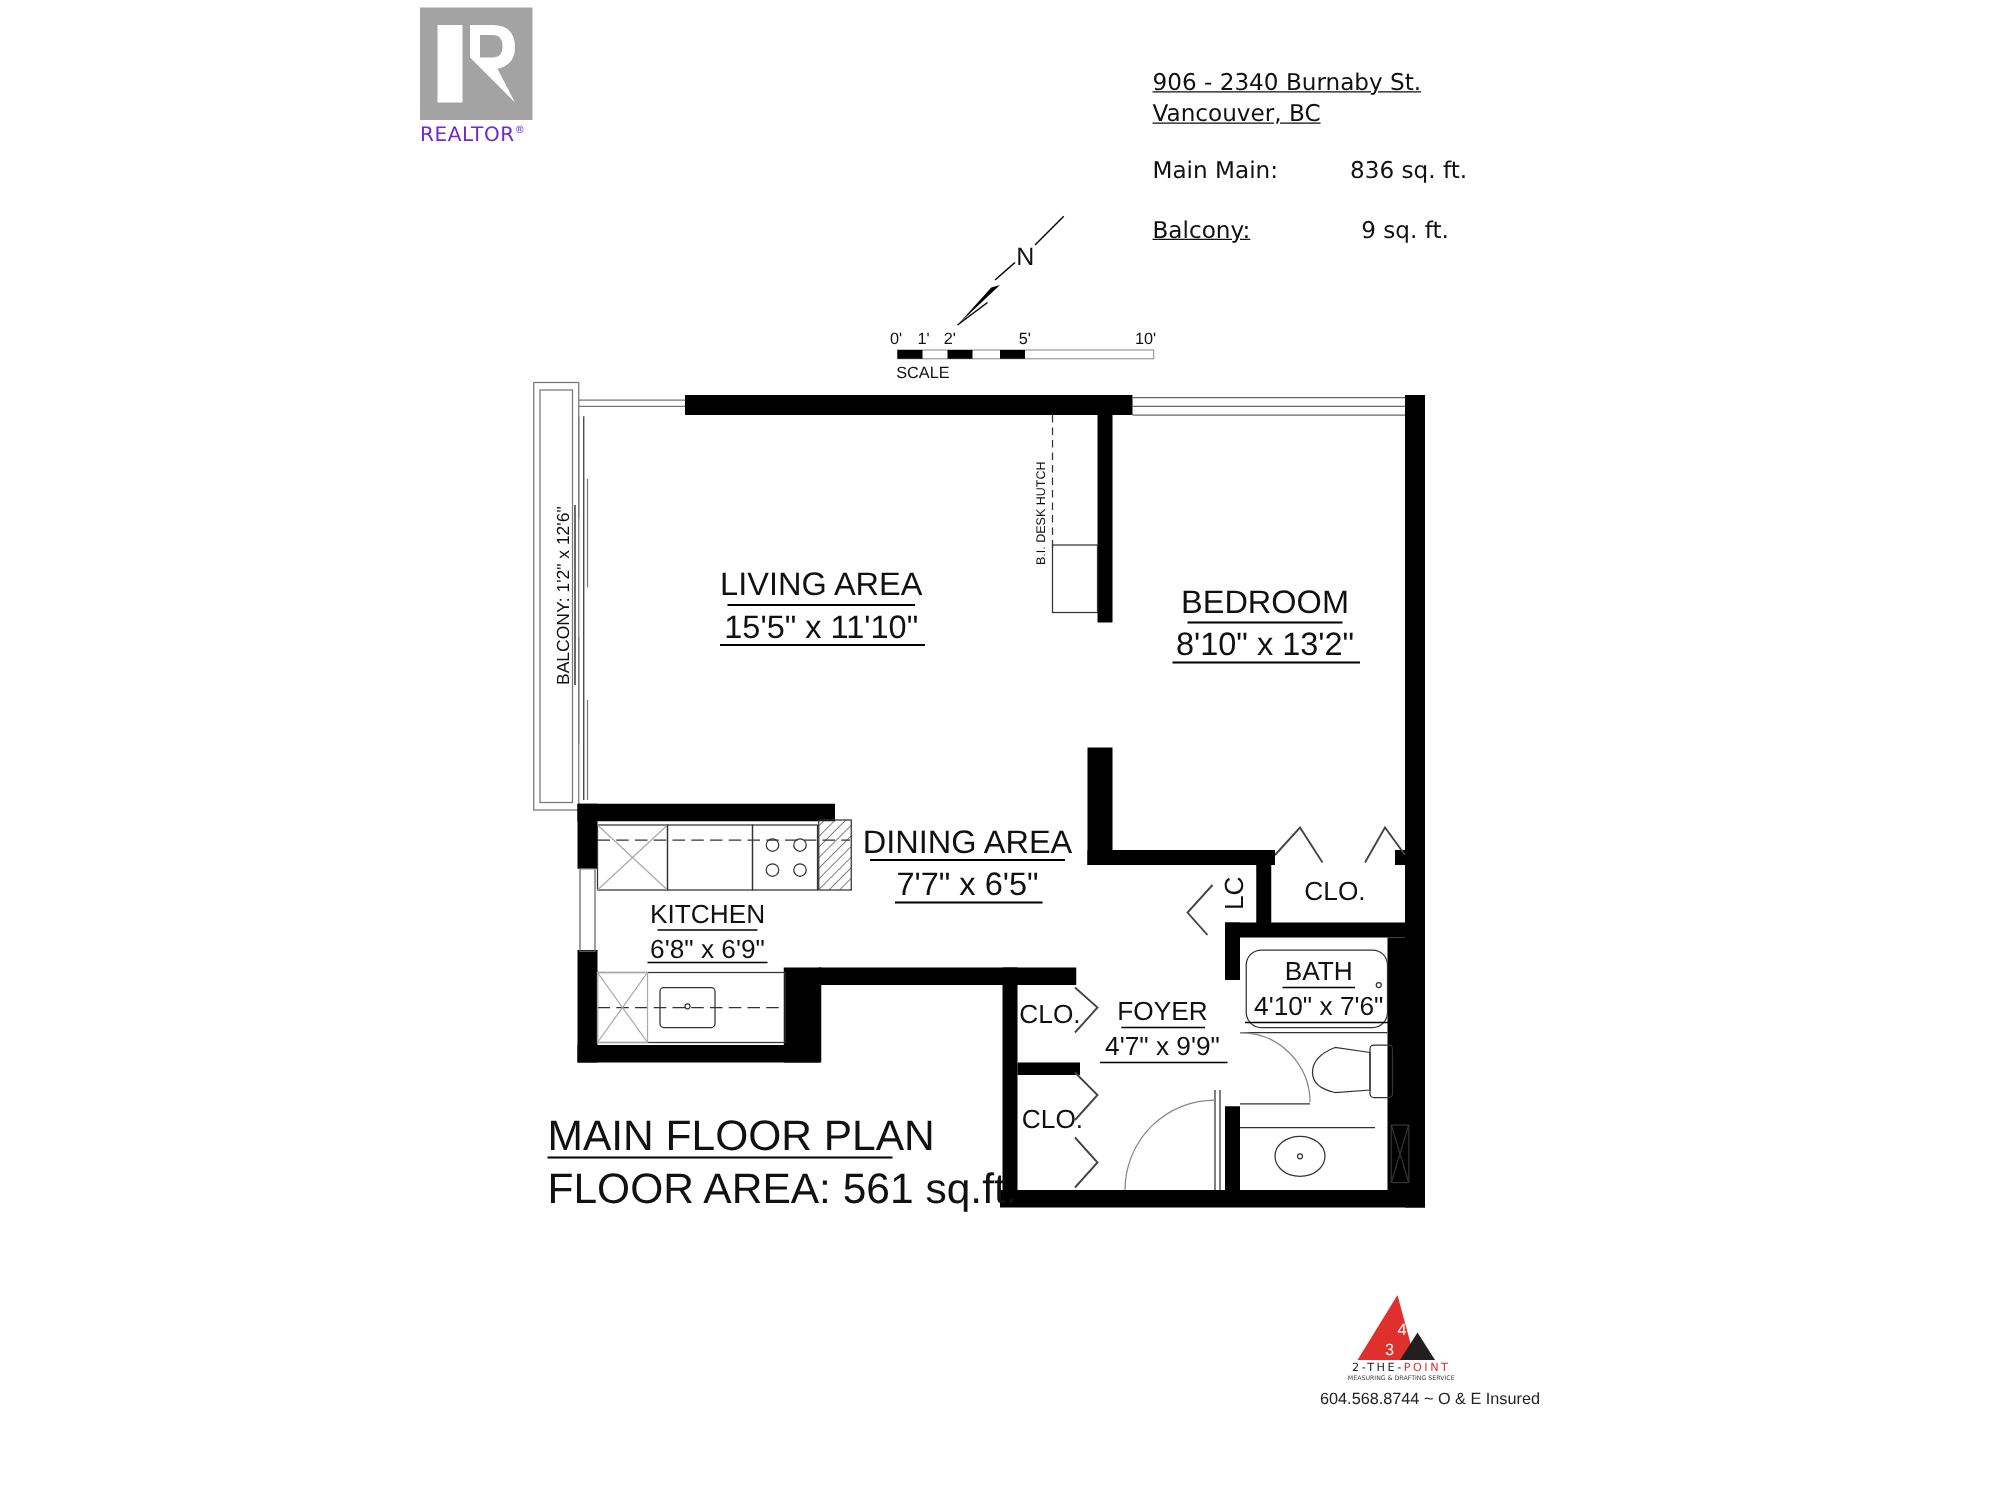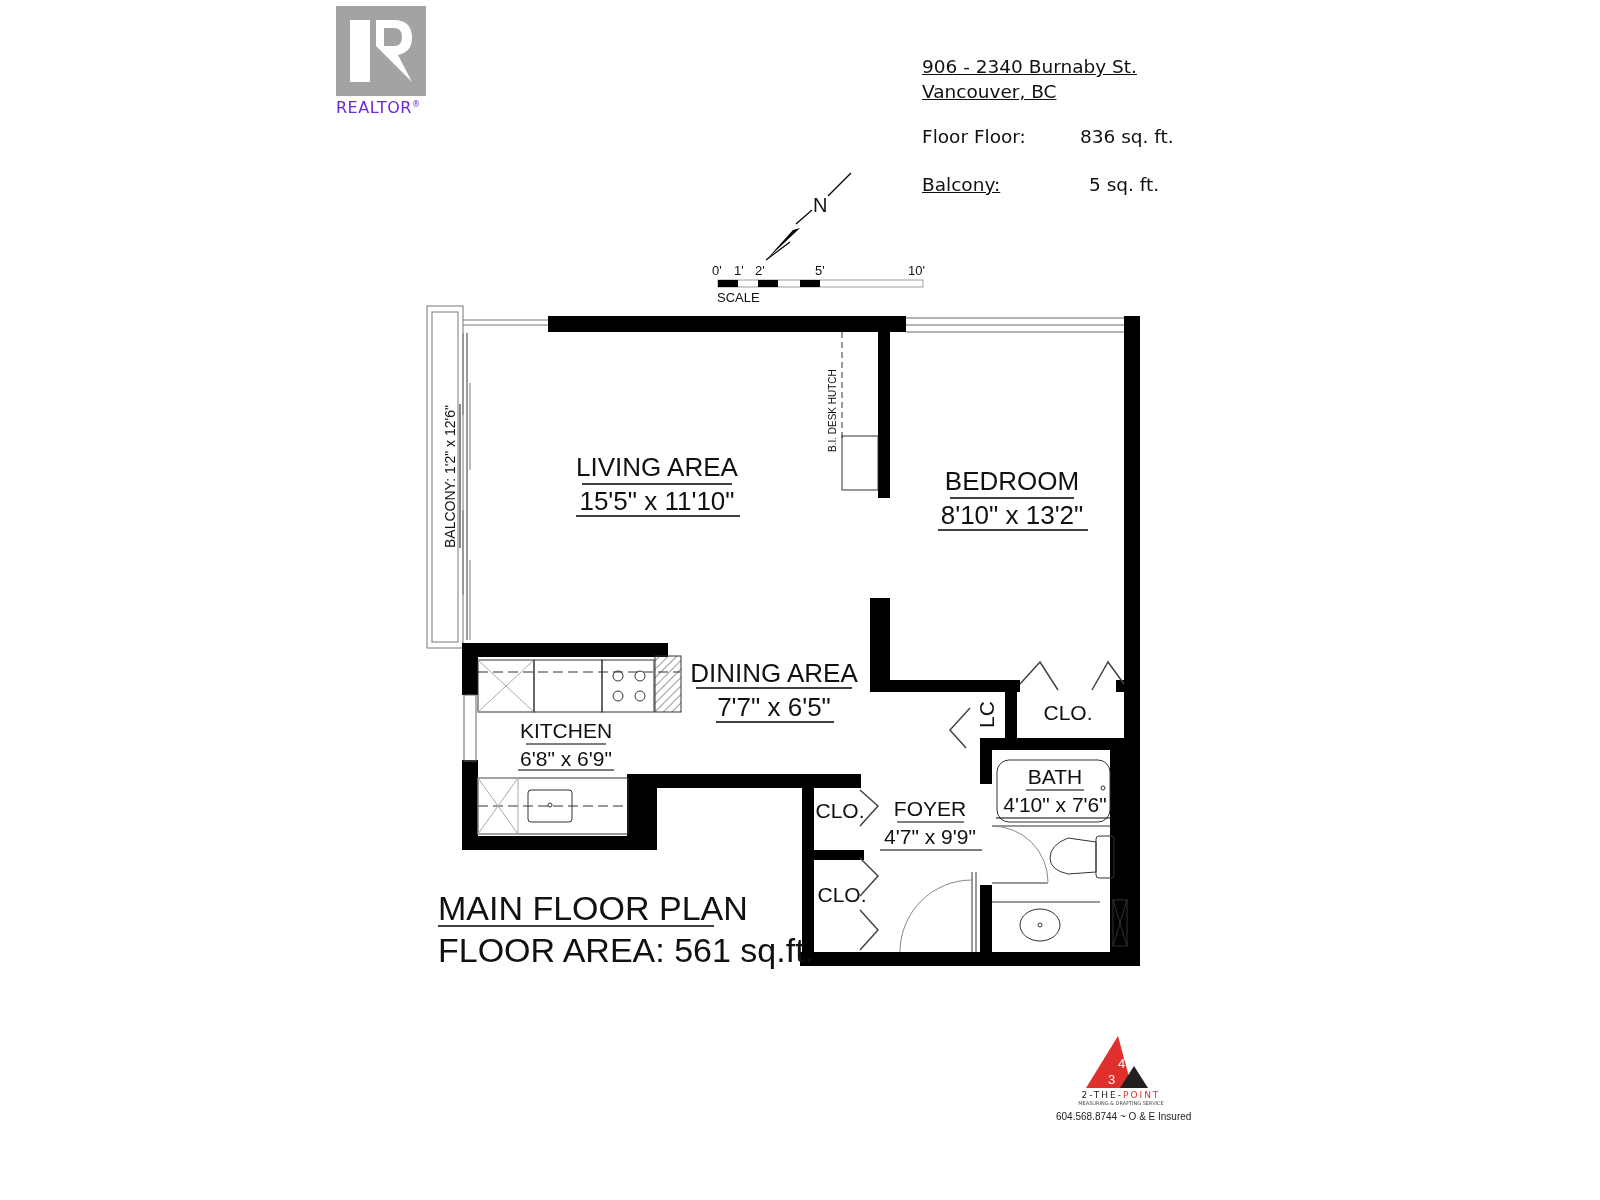--- a/index.html
+++ b/index.html
@@ -10,43 +10,43 @@
   .info { position:absolute; left:922px; top:54px; font-family:"DejaVu Sans", sans-serif; font-size:18.5px; color:#111; }
   .info .addr { text-decoration:underline; line-height:25px; }
   .info .row { position:absolute; white-space:nowrap; }
   .info .val { position:absolute; white-space:nowrap; }
   svg { position:absolute; left:0; top:0; }
   .t { font-family:"Liberation Sans", sans-serif; fill:#111; }
   .logo { position:absolute; left:1056px; top:1032px; width:130px; text-align:center; }
   .logo .name { font-family:"DejaVu Sans", sans-serif; font-size:9px; letter-spacing:2px; color:#222; }
   .logo .name .pt { color:#e0302e;text-align:center; }
   .logo .sub { font-family:"DejaVu Sans", sans-serif; font-size:5px; color:#444; }
-  .logo .phone { font-family:"Liberation Sans", sans-serif; font-size:10px; color:#222; margin-top:5px; white-space:nowrap; }
+  .logo .phone { font-family:"Liberation Sans", sans-serif; font-size:13px; color:#222; margin-top:5px; white-space:nowrap; }
 </style>
 </head>
 <body>
 
 <div class="realtor">
   <div class="box">
     <svg width="90" height="90" viewBox="0 0 90 90" style="position:absolute;left:0;top:0;">
       <rect x="14" y="14" width="20" height="62" fill="#fff"></rect>
       <path d="M40 14 H58 Q76 14 76 32 Q76 46 62 49 L76 76 L40 40 Z" fill="#fff"></path>
       <path d="M48 22 H58 Q66 22 66 31 Q66 40 58 40 H48 Z" fill="#a3a3a3"></path>
     </svg>
   </div>
   <div class="label"><span>REALTOR</span><sup style="font-size:8px">®</sup></div>
 </div>
 
 <div class="info">
   <div class="addr">906 - 2340 Burnaby St.</div>
   <div class="addr">Vancouver, BC</div>
-  <div class="row" style="top:72px;left:0;">Floor Floor:</div>
+  <div class="row" style="top:72px;left:0;">Main Main:</div>
   <div class="val" style="top:72px;left:158px;">836 sq. ft.</div>
   <div class="row" style="top:120px;left:0;text-decoration:underline;">Balcony:</div>
-  <div class="val" style="top:120px;left:167px;">5 sq. ft.</div>
+  <div class="val" style="top:120px;left:167px;">9 sq. ft.</div>
 </div>
 
 <svg width="1600" height="1200" viewBox="0 0 1600 1200">
 
   <g>
     <line x1="790" y1="242" x2="766" y2="260" stroke="#000" stroke-width="1.2"></line>
     <polygon points="766,260 800,228 793,230" fill="#000"></polygon>
     <line x1="828" y1="196" x2="851" y2="173" stroke="#000" stroke-width="1.2"></line>
     <line x1="796" y1="224" x2="812" y2="210" stroke="#000" stroke-width="1.2"></line>
     <text class="t" x="813" y="212" font-size="20">N</text>

